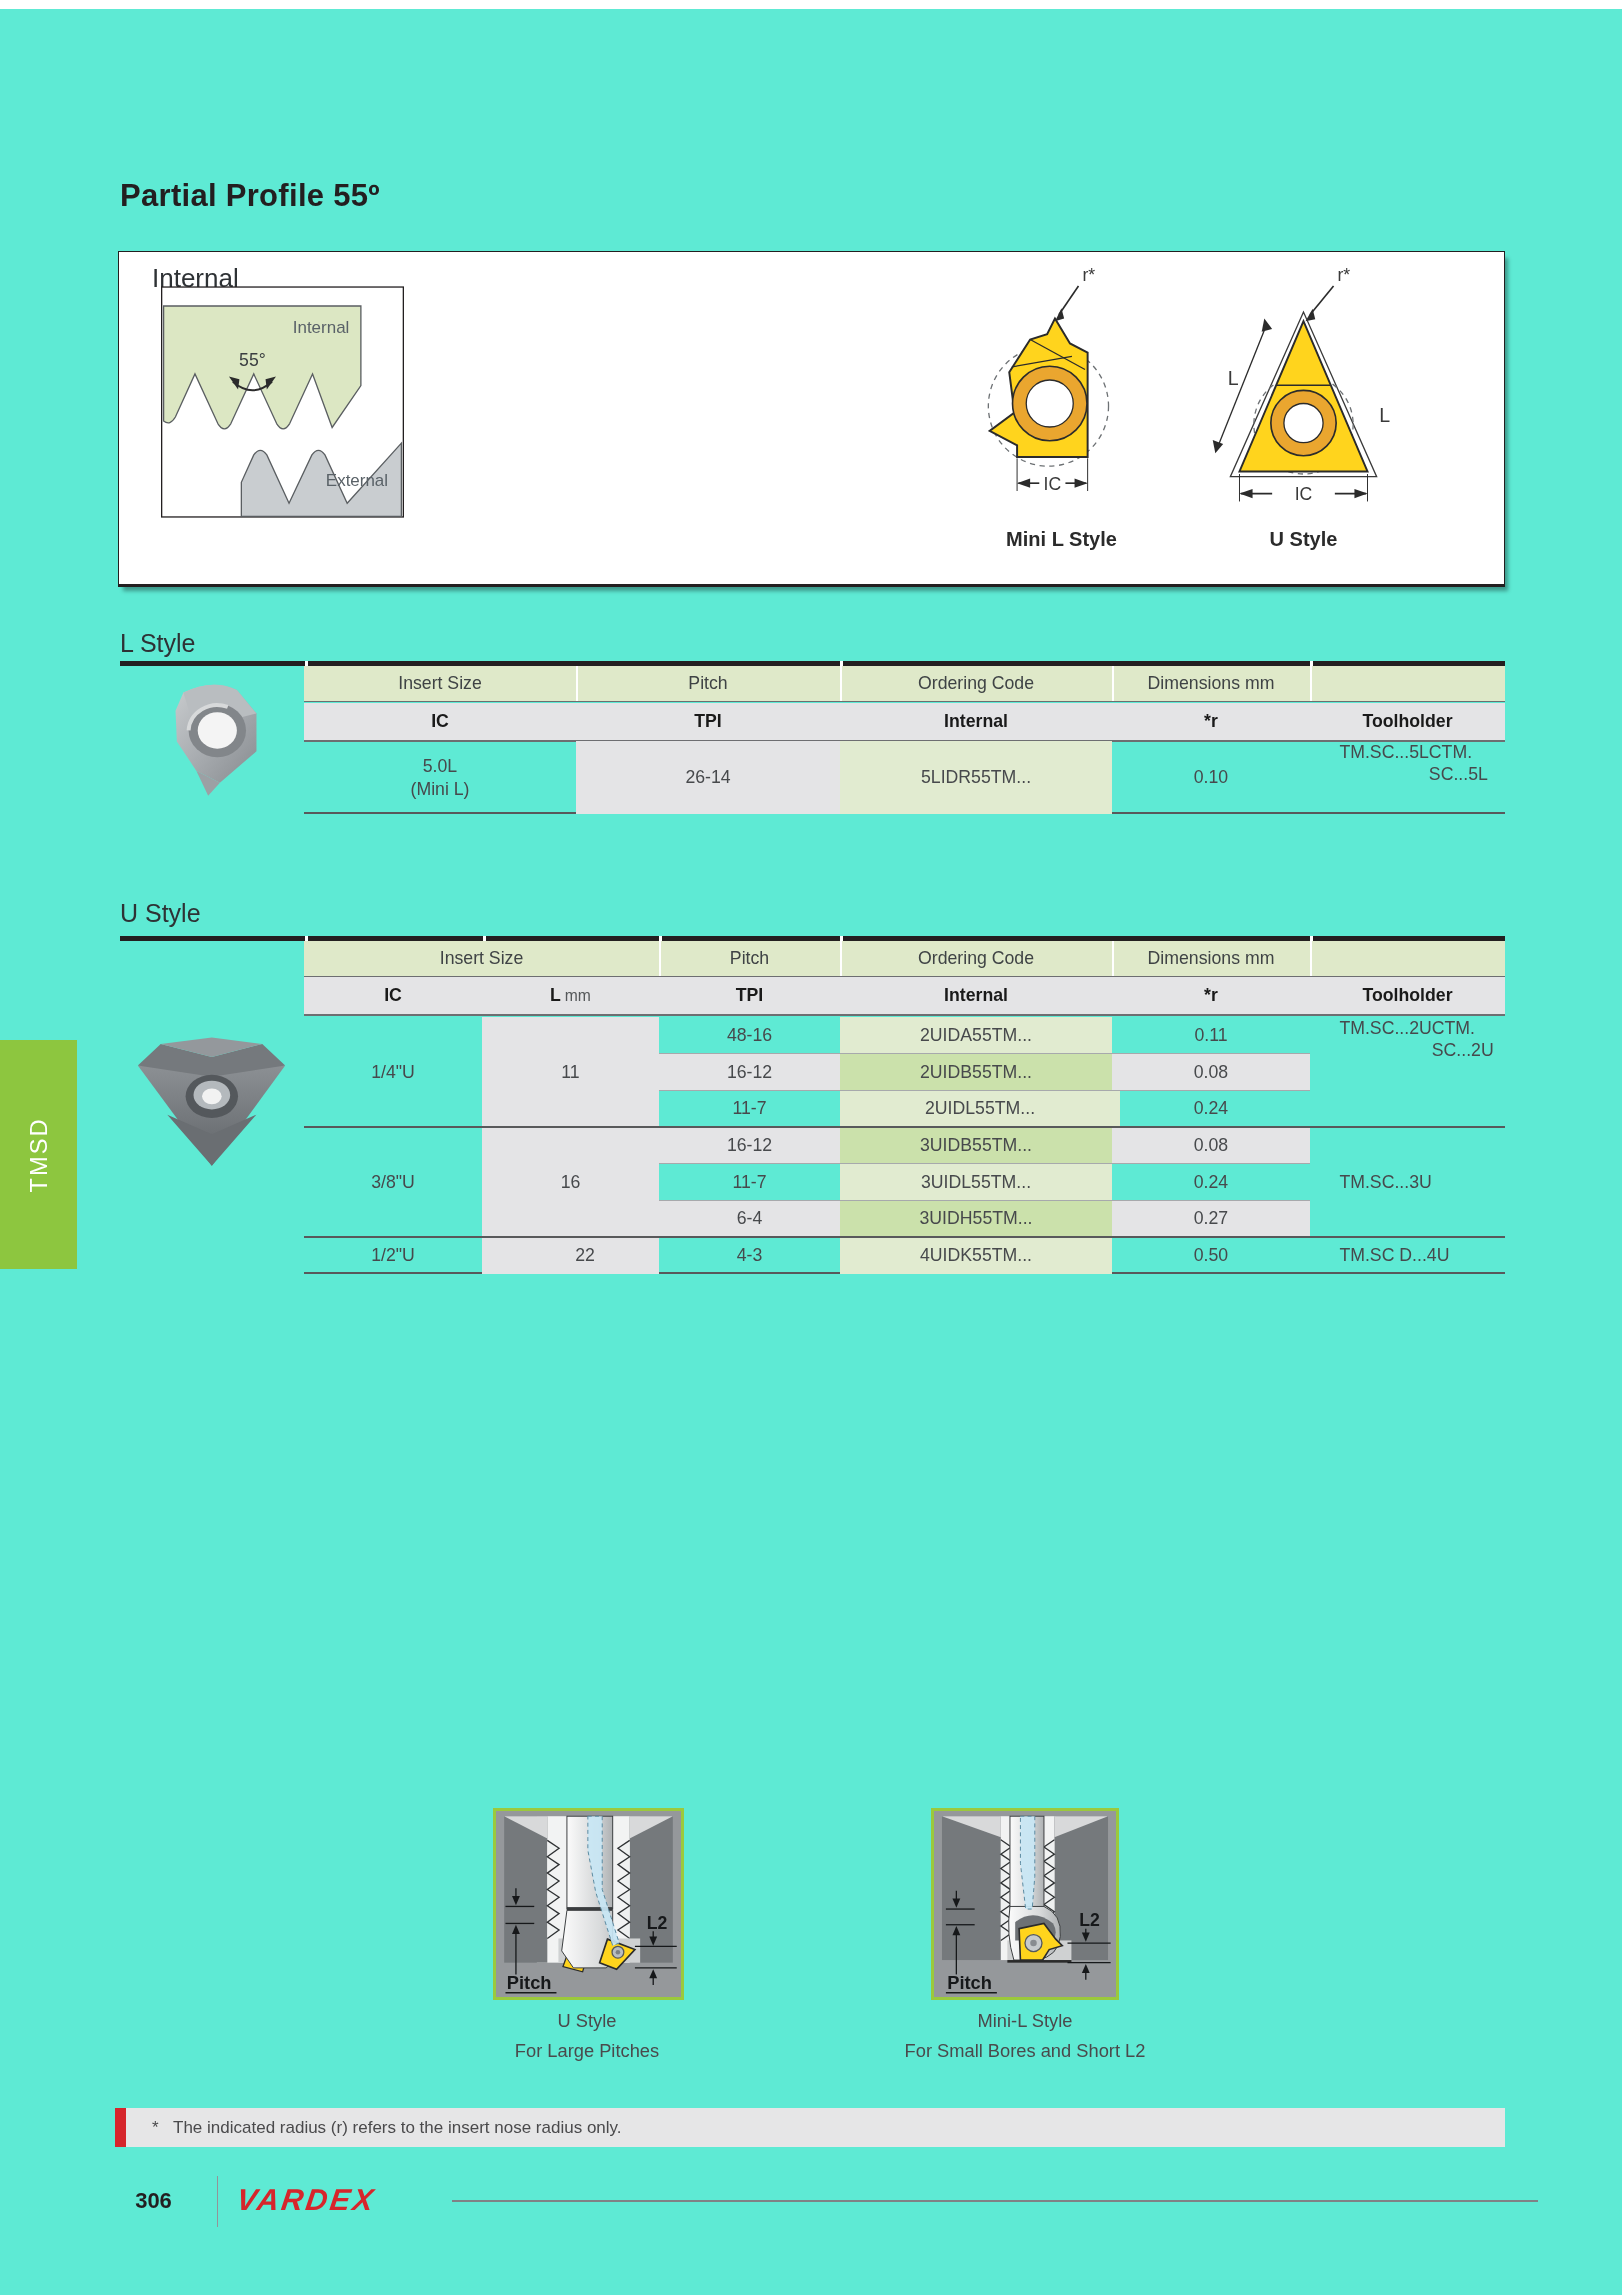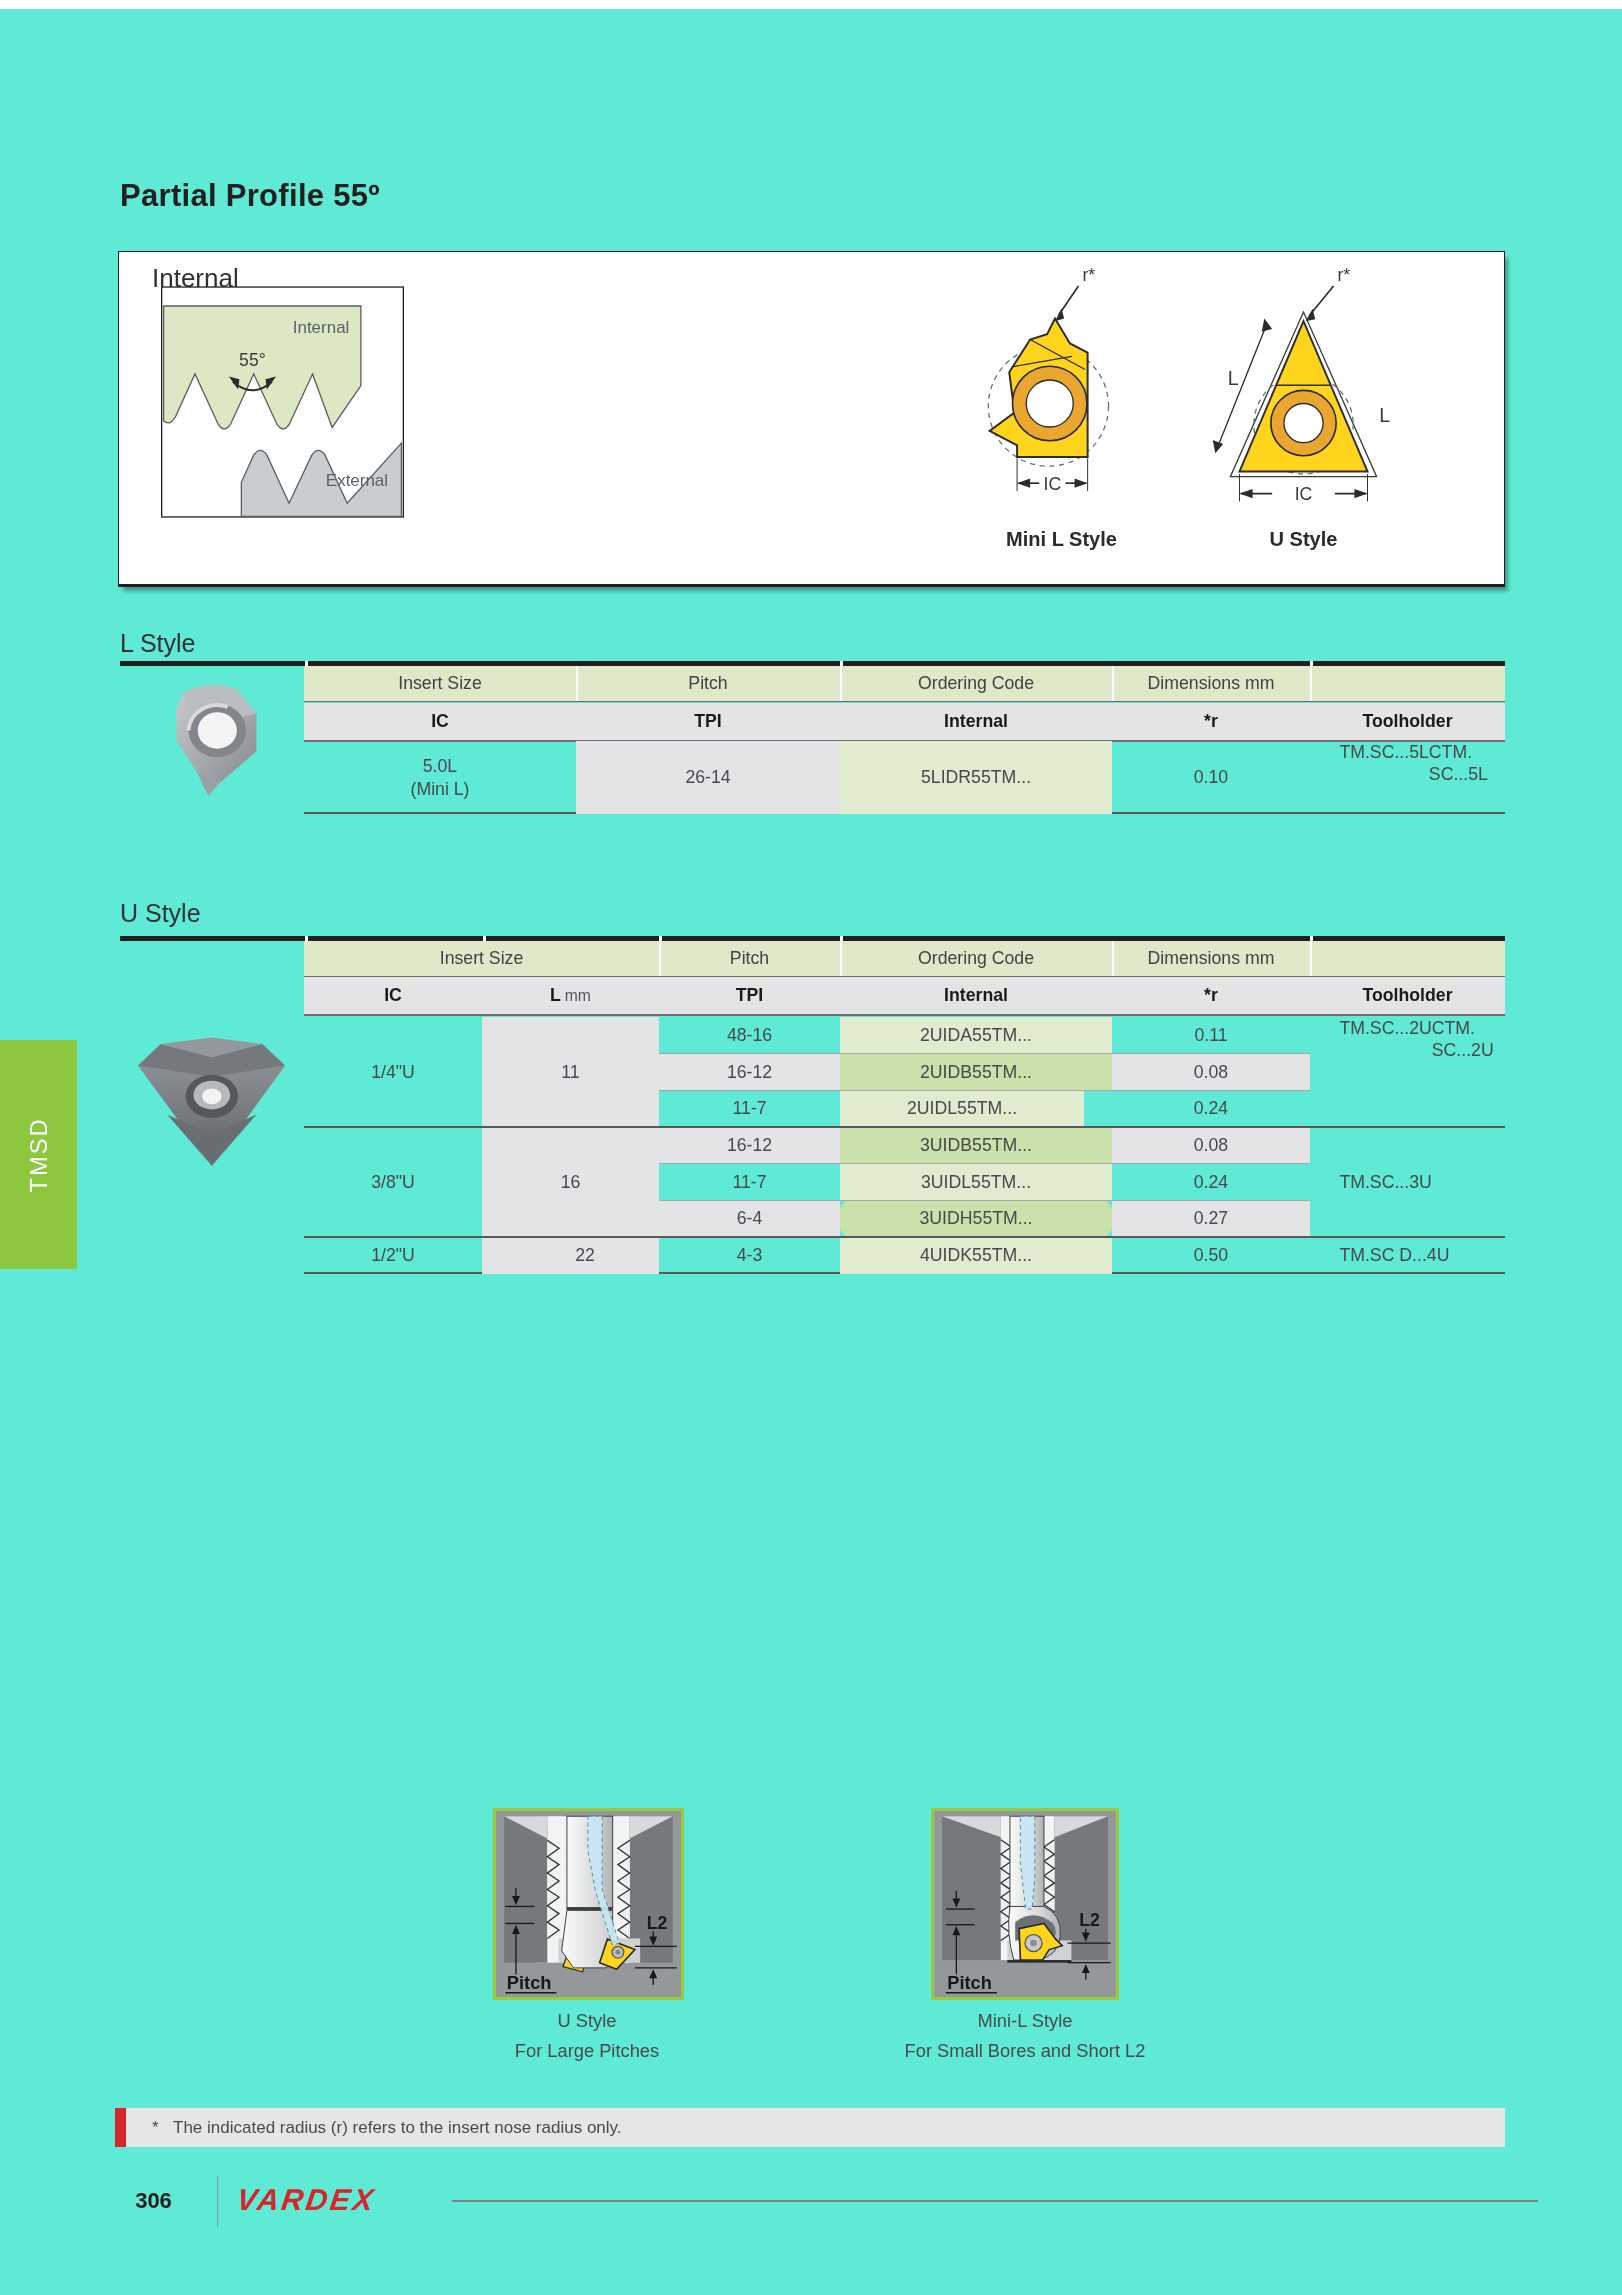--- a/index.html
+++ b/index.html
@@ -258,33 +258,33 @@
 
     <div class="cell" style="left:355px;top:0;width:181px;height:37px;">48-16</div>
     <div class="cell bg-green-l" style="left:536px;top:0;width:272px;height:37px;">2UIDA55TM...</div>
     <div class="cell" style="left:808px;top:0;width:198px;height:37px;">0.11</div>
 
     <div class="cell bg-gray" style="left:355px;top:37px;width:181px;height:37px;">16-12</div>
     <div class="cell bg-green-d" style="left:536px;top:37px;width:272px;height:37px;">2UIDB55TM...</div>
     <div class="cell bg-gray" style="left:808px;top:37px;width:198px;height:37px;">0.08</div>
 
     <div class="cell" style="left:355px;top:73px;width:181px;height:37px;">11-7</div>
-    <div class="cell bg-green-l" style="left:536px;top:73px;width:244px;height:37px;">2UIDL55TM...</div>
+    <div class="cell bg-green-l" style="left:536px;top:73px;width:280px;height:37px;">2UIDL55TM...</div>
     <div class="cell" style="left:808px;top:73px;width:198px;height:37px;">0.24</div>
 
     <div class="cell bg-gray" style="left:355px;top:110px;width:181px;height:37px;">16-12</div>
     <div class="cell bg-green-d" style="left:536px;top:110px;width:272px;height:37px;">3UIDB55TM...</div>
     <div class="cell bg-gray" style="left:808px;top:110px;width:198px;height:37px;">0.08</div>
 
     <div class="cell" style="left:355px;top:147px;width:181px;height:37px;">11-7</div>
     <div class="cell bg-green-l" style="left:536px;top:147px;width:272px;height:37px;">3UIDL55TM...</div>
     <div class="cell" style="left:808px;top:147px;width:198px;height:37px;">0.24</div>
 
     <div class="cell bg-gray" style="left:355px;top:183px;width:181px;height:37px;">6-4</div>
-    <div class="cell bg-green-d" style="left:536px;top:183px;width:272px;height:37px;border-radius:11px;">3UIDH55TM...</div>
+    <div class="cell bg-green-d" style="left:536px;top:183px;width:272px;height:37px;">3UIDH55TM...</div>
     <div class="cell bg-gray" style="left:808px;top:183px;width:198px;height:37px;">0.27</div>
 
     <div class="cell" style="left:355px;top:220px;width:181px;height:37px;">4-3</div>
     <div class="cell bg-green-l" style="left:536px;top:220px;width:272px;height:37px;">4UIDK55TM...</div>
     <div class="cell" style="left:808px;top:220px;width:198px;height:37px;">0.50</div>
 
     <div class="cell" style="left:0;top:0;width:178px;height:110px;">1/4"U</div>
     <div class="cell" style="left:178px;top:0;width:177px;height:110px;">11</div>
     <div class="cell left" style="left:1006px;top:0;width:195px;height:110px;flex-direction:row;align-items:flex-start;justify-content:center;">
       <span>TM.SC...2U</span>

